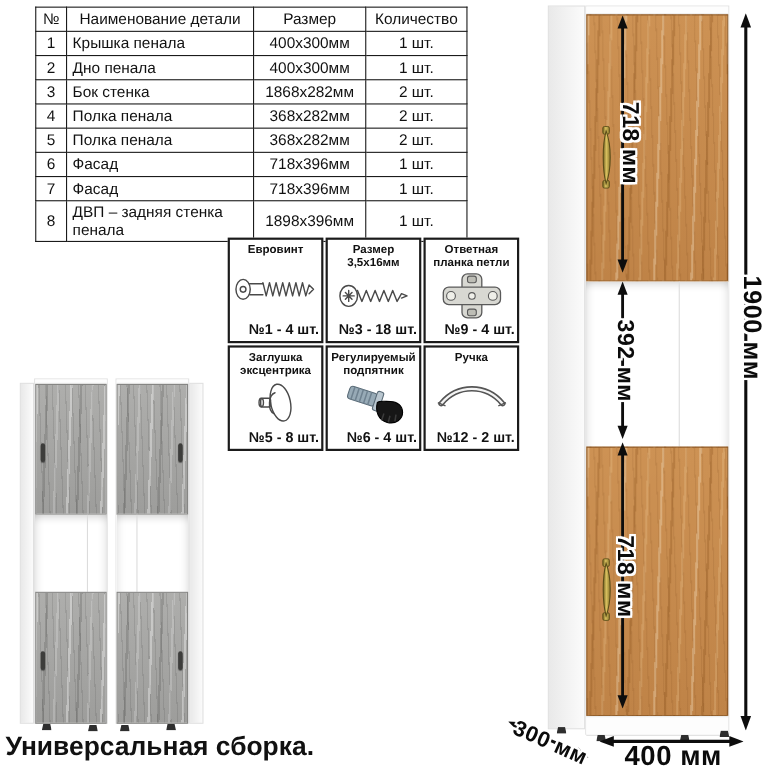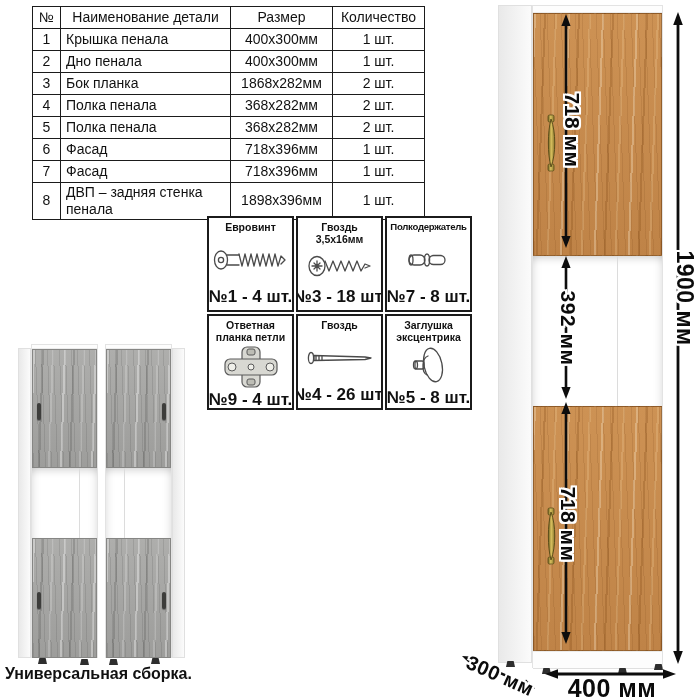--- a/index.html
+++ b/index.html
@@ -8,26 +8,26 @@
 
   
   .parts-table{position:absolute;left:32px;top:6px;border-collapse:collapse;font-size:14px;line-height:1.2}
   .parts-table th,.parts-table td{border:1.5px solid #1b1b1b;padding:1px 5px;font-weight:400;height:22px;background:#fff}
   .c-center{text-align:center}
   .c-name{text-align:left;padding-left:7px}
 
   
   .hw-grid{position:absolute;left:207px;top:216px;width:265px;height:389px;display:grid;
            grid-template-columns:repeat(3,1fr);grid-template-rows:repeat(4,1fr);gap:2px}
-  .hw-cell{border:2px solid #1b1b1b;background:#fff;display:flex;flex-direction:column;align-items:center;
+  .hw-cell{border:2px solid #1b1b1b;background:#fff;display:flex;flex-direction:column;align-items:flex-end;
            justify-content:space-between;padding:3px 2px 2px;overflow:hidden}
   .hw-title{font-weight:700;font-size:10.5px;text-align:center;line-height:1.18;width:100%}
   .t-sm{font-size:9.6px;letter-spacing:-.3px}
   .hw-icon{flex:1;display:flex;align-items:center;justify-content:center;width:100%}
-  .hw-count{font-weight:700;font-size:17px;margin-bottom:1px;white-space:nowrap}
+  .hw-count{font-weight:700;font-size:13px;margin-bottom:1px;white-space:nowrap}
 
   
   .cab,.cabR{position:absolute}
   .panel{position:absolute;background:linear-gradient(90deg,#e9e9e9,#fbfbfb);border:1px solid #e0e0e0}
   .front{position:absolute;background:#fff;border:1px solid #e3e3e3}
   .door{position:absolute;left:0;right:0}
   .gray-wood{background:
       repeating-linear-gradient(92deg,rgba(255,255,255,.35) 0 2px,rgba(0,0,0,0) 2px 9px,rgba(60,60,58,.22) 9px 11px,rgba(0,0,0,0) 11px 19px,rgba(255,255,255,.2) 19px 21px,rgba(0,0,0,0) 21px 31px),
       repeating-linear-gradient(88deg,rgba(40,40,40,.12) 0 1px,rgba(0,0,0,0) 1px 6px),
       linear-gradient(180deg,#aeaeac,#9d9d9b);
@@ -50,21 +50,21 @@
 
   
   .arrow{position:absolute}
   .dim{position:absolute;font-weight:700;font-size:21px;white-space:nowrap;color:#0b0b0b;
        transform:translate(-50%,-50%) rotate(90deg);letter-spacing:.5px;
        text-shadow:0 0 3px #fff,0 0 3px #fff,-2px 0 #fff,2px 0 #fff,0 -2px #fff,0 2px #fff,-2px -2px #fff,2px 2px #fff,-2px 2px #fff,2px -2px #fff}
   .dim-1900{font-size:23px}
   .dim-300{font-size:20px;transform:translate(-50%,-50%) rotate(24deg)}
   .dim-400{font-size:25px;transform:translate(-50%,-50%)}
 
-  .caption{position:absolute;left:5px;top:665px;font-size:16px;font-weight:700}
+  .caption{position:absolute;left:5px;top:665px;font-size:24px;font-weight:700}
 
   .icon-stroke{stroke:#4a4a4a;fill:none;stroke-width:1.3;stroke-linecap:round;stroke-linejoin:round}
   .icon-fill{stroke:#5a5a5a;fill:#d8d8d2;stroke-width:1.2}
 </style>
 </head>
 <body>
 
 <table class="parts-table">
   <colgroup>
       <col style="width:28px">
@@ -88,21 +88,21 @@
         <td class="c-center">1 шт.</td>
       </tr>
     <tr>
         <td class="c-center">2</td>
         <td class="c-name">Дно пенала</td>
         <td class="c-center">400х300мм</td>
         <td class="c-center">1 шт.</td>
       </tr>
     <tr>
         <td class="c-center">3</td>
-        <td class="c-name">Бок планка</td>
+        <td class="c-name">Бок стенка</td>
         <td class="c-center">1868х282мм</td>
         <td class="c-center">2 шт.</td>
       </tr>
     <tr>
         <td class="c-center">4</td>
         <td class="c-name">Полка пенала</td>
         <td class="c-center">368х282мм</td>
         <td class="c-center">2 шт.</td>
       </tr>
     <tr>
@@ -142,89 +142,92 @@
         <circle cx="8" cy="13" r="2.6" class="icon-stroke"></circle>
         <path d="M14,8 H26 M14,18 H26" class="icon-stroke"></path>
         <path d="M26,7 L29,19 L32,7 L35,19 L38,7 L41,19 L44,7 L47,19 L50,7 L53,19 L56,7 L59,19 L62,7 L65,19 L68,9 L72,13 L68,17" class="icon-stroke"></path>
       </svg>
     </div>
     <div class="hw-count">№1 - 4 шт.</div>
   </div>
 
 
   <div class="hw-cell">
-    <div class="hw-title">Гвоздь 3,5х16мм</div>
+    <div class="hw-title">Размер 3,5х16мм</div>
     <div class="hw-icon">
       <svg width="66" height="28" viewBox="0 0 66 28">
         <ellipse cx="10" cy="14" rx="8" ry="9.5" class="icon-stroke"></ellipse>
         <path d="M10,9 v10 M5,14 h10 M7,11 l6,6 M13,11 l-6,6" class="icon-stroke"></path>
         <path d="M18,9 L22,19 L26,9 L30,19 L34,9 L38,19 L42,9 L46,19 L50,9 L54,19 L58,12 L63,14 L58,16" class="icon-stroke"></path>
       </svg>
     </div>
     <div class="hw-count">№3 - 18 шт.</div>
   </div>
 
-  <div class="hw-cell">
-    <div class="hw-title t-sm">Полкодержатель</div>
-    <div class="hw-icon">
-      <svg width="48" height="22" viewBox="0 0 48 22">
-        <rect x="4" y="6" width="16" height="10" rx="5" class="icon-stroke"></rect>
-        <ellipse cx="22" cy="11" rx="2.6" ry="6" class="icon-stroke"></ellipse>
-        <rect x="24" y="6.5" width="16" height="9" rx="4.5" class="icon-stroke"></rect>
-        <ellipse cx="6" cy="11" rx="2" ry="5" class="icon-stroke"></ellipse>
-      </svg>
-    </div>
-    <div class="hw-count">№7 - 8 шт.</div>
-  </div>
 
 
   <div class="hw-cell">
     <div class="hw-title">Ответная планка петли</div>
     <div class="hw-icon">
       <svg width="58" height="46" viewBox="0 0 58 46">
         <rect x="20" y="3" width="18" height="40" rx="5" class="icon-fill"></rect>
         <rect x="3" y="15" width="52" height="16" rx="5" class="icon-fill"></rect>
         <circle cx="10" cy="23" r="4" fill="#efefe9" stroke="#5a5a5a"></circle>
         <circle cx="48" cy="23" r="4" fill="#efefe9" stroke="#5a5a5a"></circle>
         <circle cx="29" cy="23" r="3" fill="#efefe9" stroke="#5a5a5a"></circle>
         <rect x="25" y="5" width="8" height="6" rx="2" fill="#bdbdb5" stroke="#5a5a5a"></rect>
         <rect x="25" y="35" width="8" height="6" rx="2" fill="#bdbdb5" stroke="#5a5a5a"></rect>
       </svg>
     </div>
     <div class="hw-count">№9 - 4 шт.</div>
   </div>
 
-  <div class="hw-cell">
-    <div class="hw-title">Гвоздь</div>
-    <div class="hw-icon">
-      <svg width="70" height="18" viewBox="0 0 70 18">
-        <ellipse cx="6" cy="9" rx="2.6" ry="5.5" class="icon-stroke"></ellipse>
-        <path d="M9,6.5 L60,8 L66,9 L60,10.5 L9,11.5 Z" class="icon-stroke"></path>
-        <path d="M11,7 l0,4 M14,7 l0,4 M17,7 l0,4" class="icon-stroke" stroke-width="0.9"></path>
-      </svg>
-    </div>
-    <div class="hw-count">№4 - 26 шт.</div>
-  </div>
 
   <div class="hw-cell">
     <div class="hw-title">Заглушка эксцентрика</div>
     <div class="hw-icon">
       <svg width="42" height="44" viewBox="0 0 42 44">
         <ellipse cx="25" cy="21" rx="9" ry="17" transform="rotate(-12 25 21)" class="icon-stroke"></ellipse>
         <path d="M20,12 C14,14 13,28 19,31" class="icon-stroke"></path>
         <rect x="7" y="17" width="9" height="8" rx="2" class="icon-stroke"></rect>
         <ellipse cx="7.5" cy="21" rx="2" ry="4" class="icon-stroke"></ellipse>
       </svg>
     </div>
     <div class="hw-count">№5 - 8 шт.</div>
   </div>
 
-
-
-
+  <div class="hw-cell">
+    <div class="hw-title">Регулируемый подпятник</div>
+    <div class="hw-icon">
+      <svg width="56" height="42" viewBox="0 0 56 42">
+        <g transform="rotate(18 20 16)">
+          <rect x="4" y="9" width="26" height="12" rx="3" fill="#97aab6" stroke="#5a6b77"></rect>
+          <path d="M8,9 v12 M12,9 v12 M16,9 v12 M20,9 v12 M24,9 v12" stroke="#6f8290" stroke-width="1.4"></path>
+          <rect x="29" y="6" width="6" height="18" rx="2" fill="#b9c6cf" stroke="#5a6b77"></rect>
+        </g>
+        <path d="M31,20 C29,28 32,36 40,38 C48,40 54,35 54,29 C54,23 49,19 43,19 C38,19 33,18 31,20 Z" fill="#161616" stroke="#000"></path>
+        <path d="M35,36 l2,-6 M41,38 l1.5,-6 M47,37 l1,-6" stroke="#3a3a3a" stroke-width="1.4"></path>
+      </svg>
+    </div>
+    <div class="hw-count">№6 - 4 шт.</div>
+  </div>
+
+
+
+  <div class="hw-cell">
+    <div class="hw-title">Ручка</div>
+    <div class="hw-icon">
+      <svg width="66" height="26" viewBox="0 0 66 26">
+        <path d="M5,20 C20,2 46,2 61,20" stroke="#555" stroke-width="5" fill="none" stroke-linecap="round"></path>
+        <path d="M5,20 C20,2 46,2 61,20" stroke="#f4f4f4" stroke-width="2.2" fill="none" stroke-linecap="round"></path>
+        <path d="M2,19 l7,3 M64,19 l-7,3" stroke="#555" stroke-width="1.3"></path>
+      </svg>
+    </div>
+    <div class="hw-count">№12 - 2 шт.</div>
+  </div>
 </div>
 
 <div class="cab" style="left:18px;top:344px;width:80px;height:320px">
   <div class="panel" style="left:0;top:4px;width:13px;height:310px"></div>
   <div class="front" style="left:13px;top:0;width:67px;height:314px">
     <div class="cap" style="top:0;height:4px"></div>
     <div class="door gray-wood" style="top:4px;height:119px">
         <span class="handle-dark h-left"></span>
       </div>
     <div class="niche" style="top:123px;height:70px">

